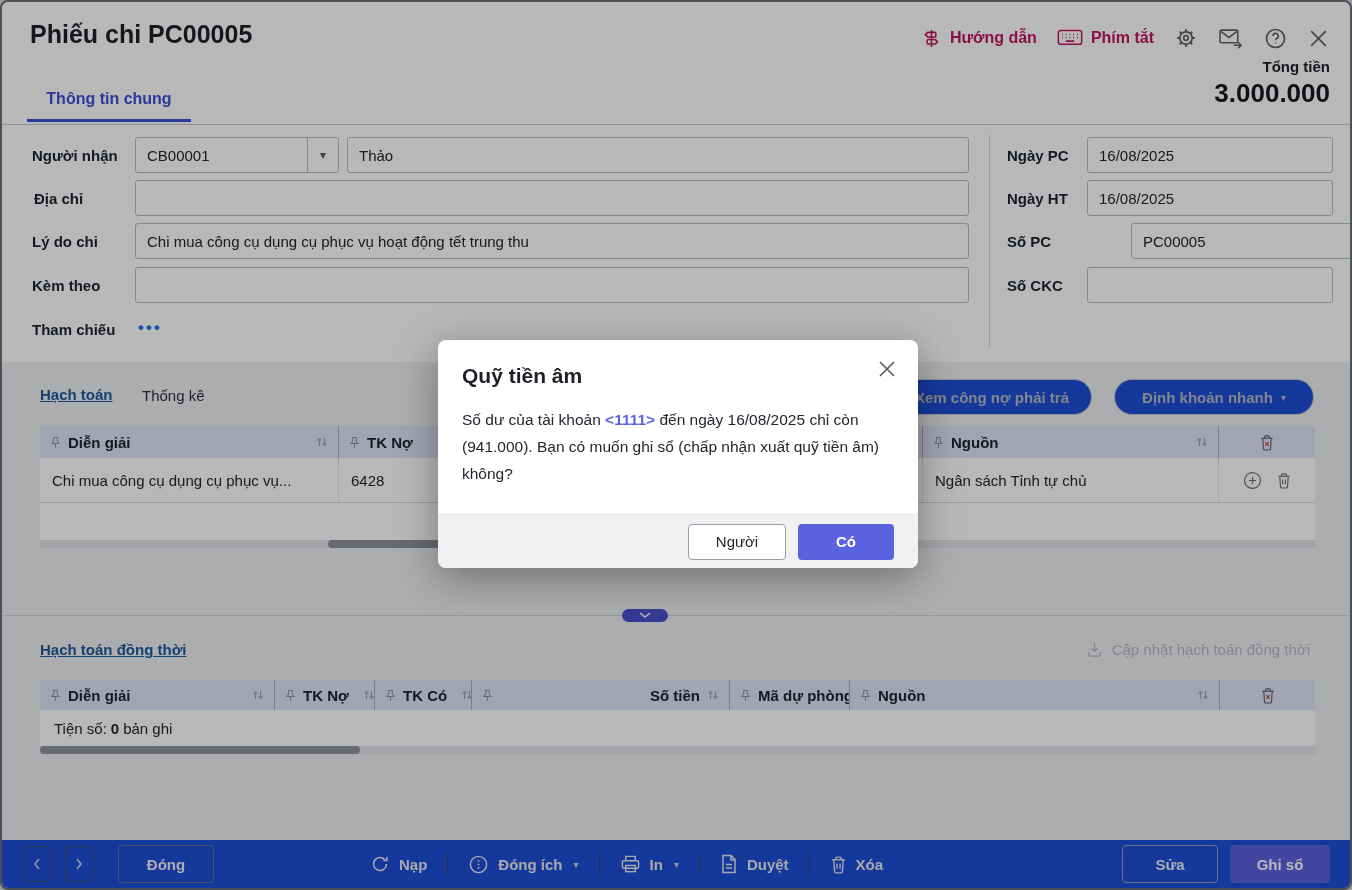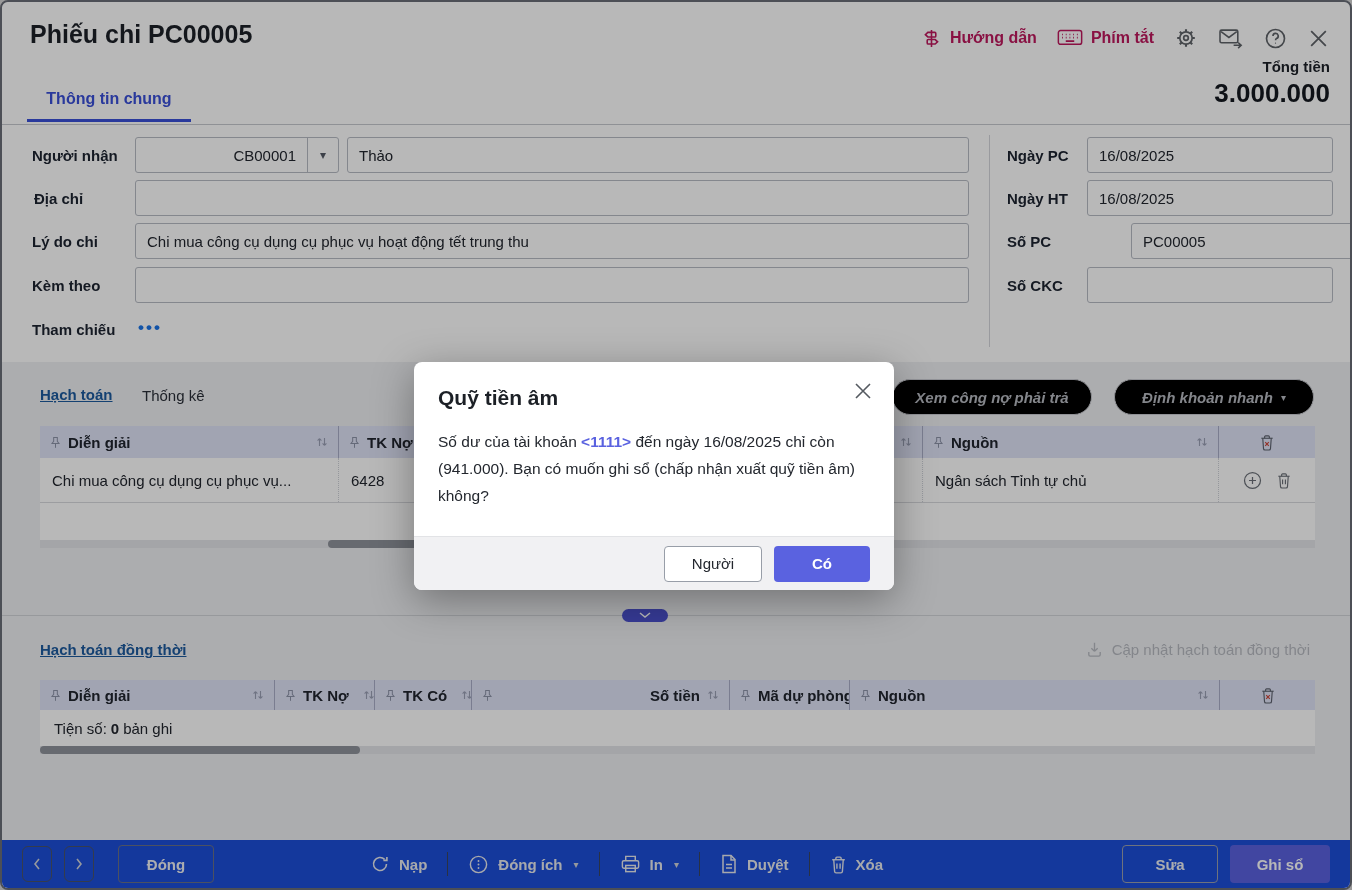--- a/index.html
+++ b/index.html
@@ -15,31 +15,31 @@
   .total-blk{top:56px;right:20px;text-align:right;}
   .total-lbl{font-size:15px;font-weight:bold;color:#1c2028;}
   .total-val{font-size:26px;font-weight:bold;color:#14181f;margin-top:3px;}
   .tab{left:25px;top:88px;width:164px;text-align:center;font-size:16px;font-weight:bold;color:#3a4fd8;cursor:pointer;}
   .tab-underline{left:25px;top:117px;width:164px;height:3px;background:#3a4fd8;}
   .hdr-border{left:0;right:0;top:122px;height:1px;background:#c7c9cf;}
 
   
   .flabel{font-size:15px;font-weight:bold;color:#1c2330;}
   .ipt{position:absolute;height:36px;box-sizing:border-box;border:1px solid #b7bbc4;border-radius:3px;padding:0 11px;font-size:15px;color:#22262e;background:#fff;font-family:inherit;outline:none;}
-  .combo{display:flex;align-items:center;box-sizing:border-box;border:1px solid #b7bbc4;border-radius:3px;background:#fff;cursor:pointer;text-align:right;}
+  .combo{display:flex;align-items:center;box-sizing:border-box;border:1px solid #b7bbc4;border-radius:3px;background:#fff;cursor:pointer;}
   .combo-val{flex:1;padding:0 11px;font-size:15px;color:#22262e;}
   .combo-caret{width:30px;align-self:stretch;display:flex;align-items:center;justify-content:center;border-left:1px solid #b7bbc4;color:#555b66;font-size:12px;}
   .vdivider{left:987px;top:133px;width:1px;height:212px;background:#d4d6db;}
   .ref-dots{font-size:17px;font-weight:bold;letter-spacing:2px;color:#1a73e8;cursor:pointer;}
 
   
   .band{left:0;right:0;top:360px;height:478px;background:#eff0f3;}
   .sec-tab-active{font-size:15px;font-weight:bold;color:#1d5a9e;text-decoration:underline;cursor:pointer;}
   .sec-tab{font-size:15px;color:#2a2f38;cursor:pointer;}
-  .pill{position:absolute;height:36px;box-sizing:border-box;border:1px solid #c9cbd1;border-radius:18px;background:#000000;color:#b7bac1;font-size:15px;font-weight:600;display:flex;align-items:center;justify-content:center;gap:8px;cursor:default;font-style:italic;}
+  .pill{position:absolute;height:36px;box-sizing:border-box;border:1px solid #c9cbd1;border-radius:18px;background:#1d4ed8;color:#b7bac1;font-size:15px;font-weight:600;display:flex;align-items:center;justify-content:center;gap:8px;cursor:default;}
 
   .grid{position:absolute;width:1275px;background:#fff;}
   .ghead{display:flex;background:#dfe3f7;}
   .gh-cell{box-sizing:border-box;display:flex;align-items:center;gap:7px;padding:0 10px;border-right:1px solid #a9aec8;font-size:15px;font-weight:bold;color:#20252e;overflow:hidden;white-space:nowrap;}
   .gh-cell:last-child{border-right:none;}
   .gh-spacer{flex:1;}
   .grow{display:flex;border-bottom:1px solid #d8dade;}
   .gr-cell{box-sizing:border-box;display:flex;align-items:center;padding:0 12px;border-right:1px dotted #cfd2d9;font-size:15px;color:#22262e;overflow:hidden;white-space:nowrap;}
   .gr-cell:last-child{border-right:none;}
   .pin-ic{color:#8d93a8;flex:none;cursor:pointer;}
@@ -59,21 +59,21 @@
   .tb-btn{height:38px;box-sizing:border-box;border:1px solid #6a7186;border-radius:4px;background:transparent;color:#eef0f4;font-size:15px;font-weight:600;display:flex;align-items:center;justify-content:center;cursor:pointer;font-family:inherit;}
   .tb-center{position:absolute;left:368px;top:0;bottom:0;display:flex;align-items:center;gap:20px;}
   .tb-item{display:flex;align-items:center;gap:9px;color:#e8eaef;font-size:15px;font-weight:600;cursor:pointer;}
   .tb-sep{width:1px;height:24px;background:#39445e;}
   .tb-caret{font-size:10px;color:#cfd3da;margin-left:2px;}
   .tb-right{margin-left:auto;display:flex;gap:12px;}
   .btn-primary{height:38px;border:none;border-radius:4px;background:#5a62e0;color:#fff;font-size:15px;font-weight:bold;display:flex;align-items:center;justify-content:center;cursor:pointer;font-family:inherit;}
 
   
   .overlay{position:absolute;inset:0;background:rgba(0,0,0,0.28);z-index:40;}
-  .modal{position:absolute;left:412px;top:338px;width:480px;height:228px;background:#fff;border-radius:8px;z-index:50;box-shadow:0 10px 40px rgba(0,0,0,0.35);margin-top:22px;}
+  .modal{position:absolute;left:436px;top:338px;width:480px;height:228px;background:#fff;border-radius:8px;z-index:50;box-shadow:0 10px 40px rgba(0,0,0,0.35);}
   .modal-close{position:absolute;right:20px;top:18px;color:#555a61;cursor:pointer;}
   .modal-title{position:absolute;left:24px;top:24px;font-size:21px;font-weight:bold;color:#1c2026;}
   .modal-body{position:absolute;left:24px;top:66px;width:434px;font-size:15.5px;line-height:27px;color:#23272e;}
   .modal-link{color:#5a62e0;font-weight:600;cursor:pointer;}
   .modal-footer{position:absolute;left:0;right:0;bottom:0;height:54px;background:#f1f1f3;border-top:1px solid #e2e3e6;border-radius:0 0 8px 8px;display:flex;align-items:center;justify-content:flex-end;gap:12px;padding-right:24px;box-sizing:border-box;}
   .btn-no{width:98px;height:36px;background:#fff;border:1px solid #989ea8;border-radius:4px;font-size:15px;color:#23272e;font-family:inherit;cursor:pointer;}
   .btn-yes{width:96px;height:36px;background:#5a62e0;border:none;border-radius:4px;font-size:15px;font-weight:600;color:#fff;font-family:inherit;cursor:pointer;}
 </style>
 </head>
 <body>

